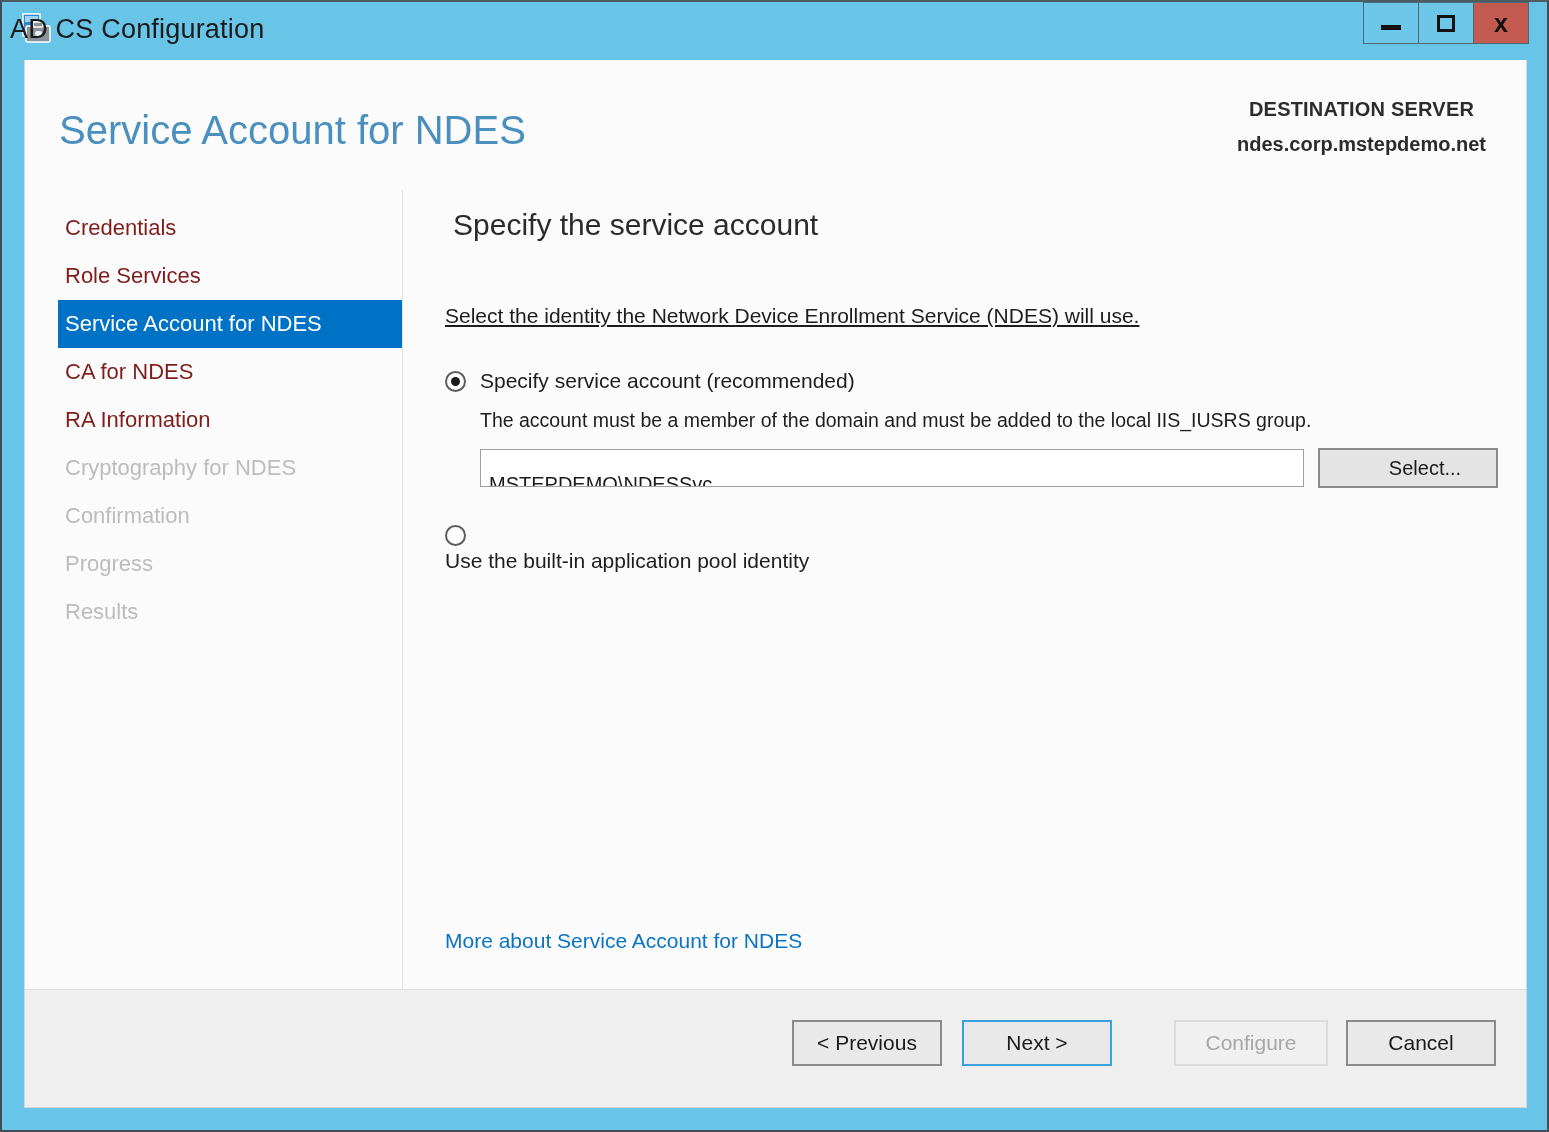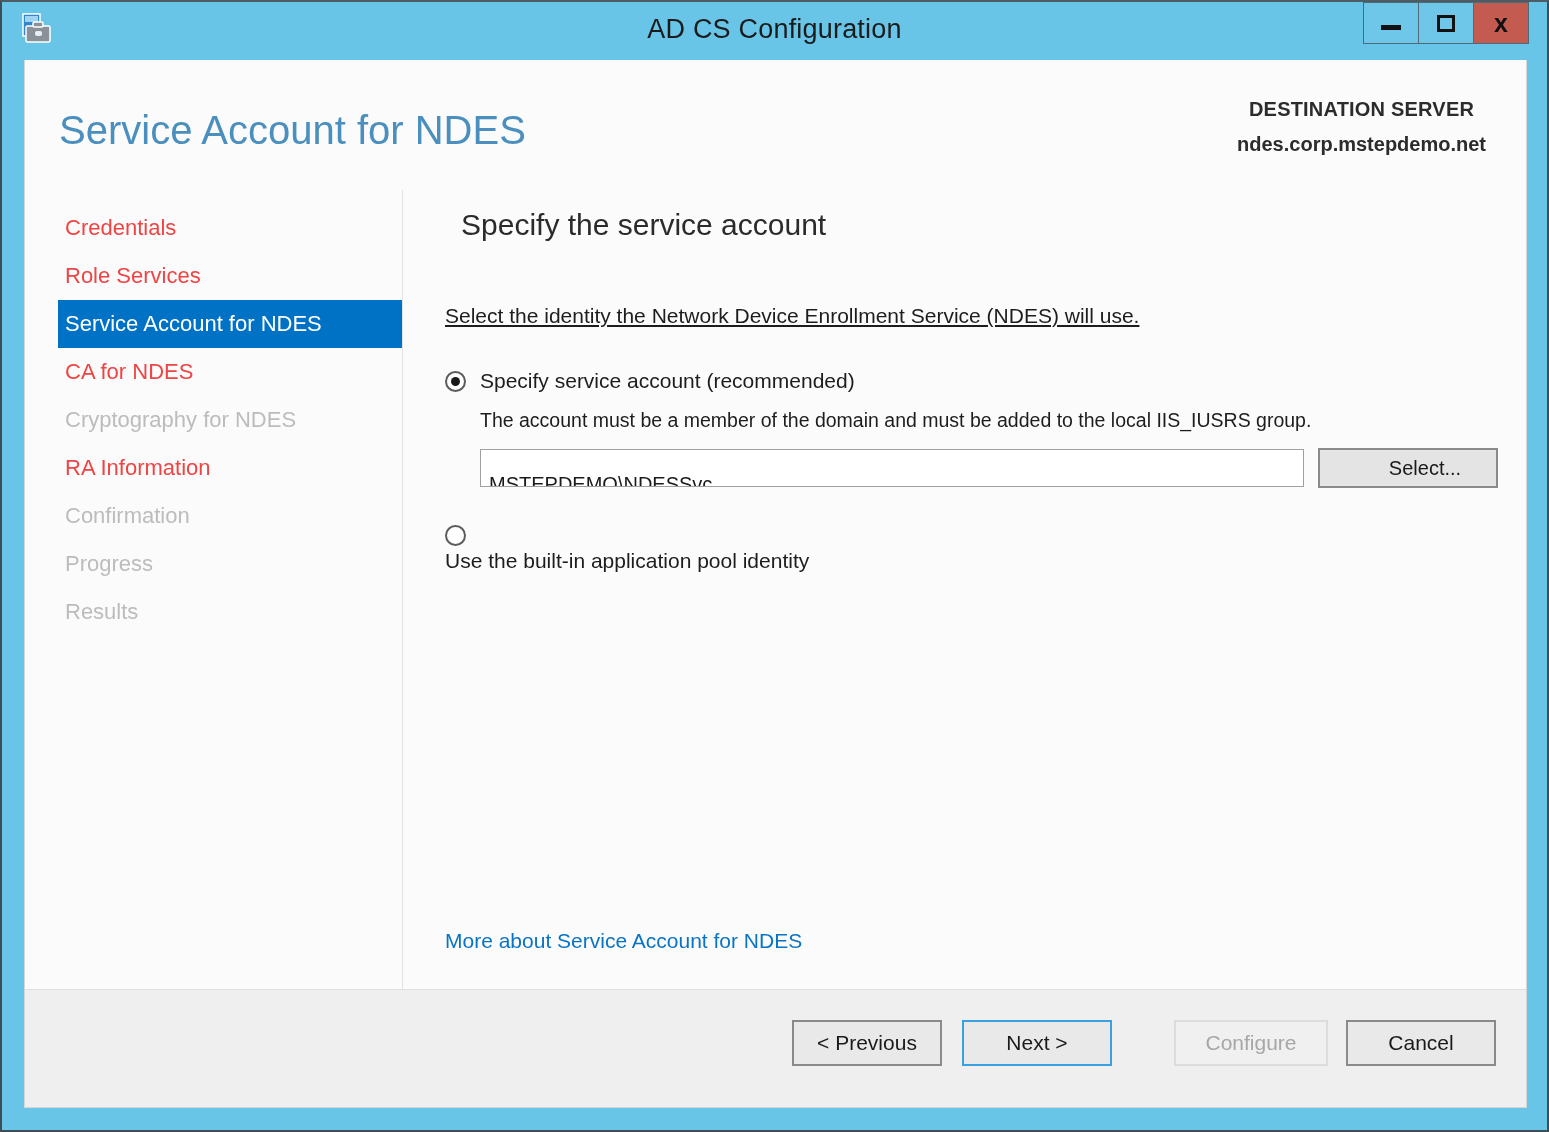--- a/index.html
+++ b/index.html
@@ -26,22 +26,22 @@
     height: 58px;
     background: #68c5e8;
   }
   .titlebar .app-icon {
     position: absolute;
     left: 16px; top: 10px;
     width: 40px; height: 38px;
   }
   .titlebar .title {
     position: absolute;
-    left: 0; right: 0; top: 12px;
-    text-align: center;
+    left: 8px; right: 0; top: 12px;
+    text-align: left;
     font-size: 27px;
     color: #1b1b1b;
     font-family: "Liberation Sans", sans-serif;
     letter-spacing: .2px;
   }
   .winbtns {
     position: absolute;
     right: 18px; top: 0px;
     display: flex;
   }
@@ -126,42 +126,42 @@
     width: 378px;
     flex: 0 0 auto;
     padding-top: 14px;
     border-right: 1px solid #e2e2e2;
   }
   .nav-item {
     height: 48px;
     line-height: 48px;
     padding-left: 40px;
     font-size: 22px;
-    color: #ef4444;
+    color: #7f1d1d;
     white-space: nowrap;
   }
   .nav-item.selected {
     background: #0072c6;
     color: #ffffff;
     margin-left: 33px;
     padding-left: 7px;
     width: 344px;
   }
   .nav-item.disabled { color: #bcbcbc; }
 
   .content {
     flex: 1 1 auto;
     position: relative;
     padding: 14px 40px 0 42px;
   }
   .content-title {
     font-size: 30px;
     color: #2b2b2b;
     font-weight: normal;
-    margin: 0 0 0 16px;
+    margin: 0 0 0 8px;
     padding-top: 4px;
   }
   .content-desc {
     font-size: 21px;
     color: #1d1d1d;
     margin-top: 62px;
     text-decoration: underline;
   }
 
   .radio-row {
@@ -306,22 +306,22 @@
       </div>
     </div>
 
     <div class="body-area">
 
       <div class="sidebar">
         <div class="nav-item">Credentials</div>
         <div class="nav-item">Role Services</div>
         <div class="nav-item selected">Service Account for NDES</div>
         <div class="nav-item">CA for NDES</div>
+        <div class="nav-item">RA Information</div>
         <div class="nav-item disabled">Cryptography for NDES</div>
-        <div class="nav-item">RA Information</div>
         <div class="nav-item disabled">Confirmation</div>
         <div class="nav-item disabled">Progress</div>
         <div class="nav-item disabled">Results</div>
       </div>
 
       <div class="content">
         <h2 class="content-title">Specify the service account</h2>
         <div class="content-desc">Select the identity the Network Device Enrollment Service (NDES) will use.</div>
 
         <div class="radio-row">

